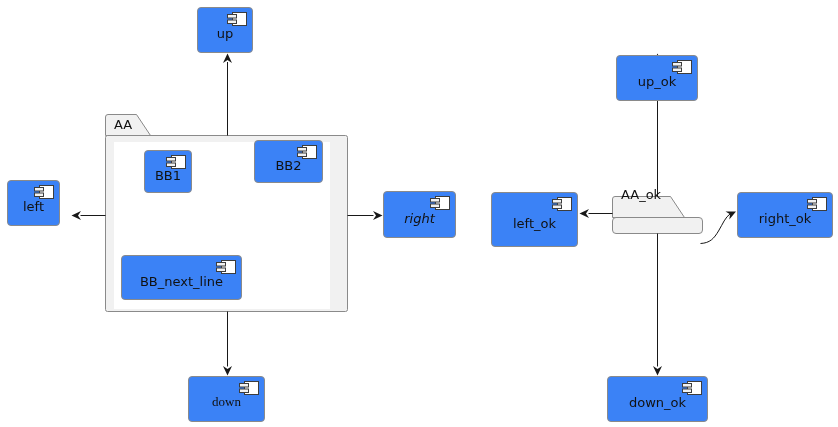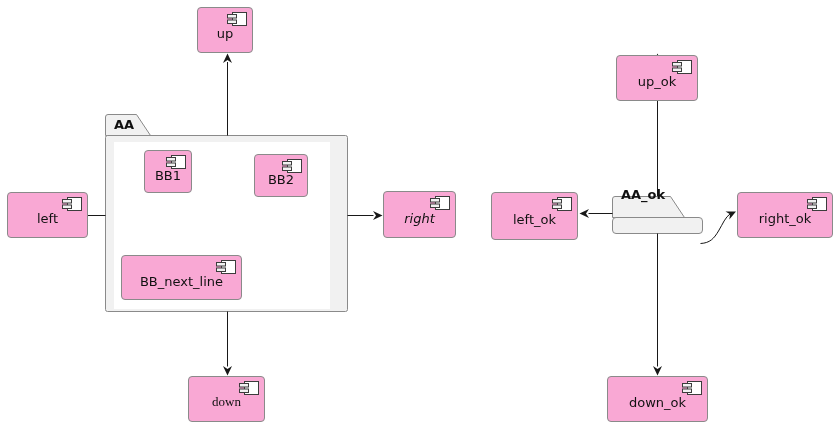--- a/index.html
+++ b/index.html
@@ -11,53 +11,53 @@
     color:#111;
     overflow:hidden;
   }
   #lines { position:absolute; left:0; top:0; }
   .pkg { fill:#f1f1f1; stroke:#8a8a8a; stroke-width:1; }
   .edge { stroke:#181818; stroke-width:1; fill:none; }
   .head { fill:#181818; stroke:none; }
 
   .comp {
     position:absolute;
-    background:#f9a8d4;
+    background:#3b82f6;
     border:1px solid #8a8a8a;
     border-radius:4px;
     box-sizing:border-box;
   }
   .cicon { position:absolute; top:4px; right:5px; line-height:0; }
   .clabel {
     position:absolute; left:0; right:0; top:50%;
     transform:translateY(calc(-50% + 3px));
     text-align:center;
     font-size:13px;
     white-space:nowrap;
   }
   .pkg-label {
     position:absolute;
-    font-size:13px; font-weight:bold;
+    font-size:13px; font-weight:normal;
     line-height:21px;
     box-sizing:border-box;
     white-space:nowrap;
   }
   #lbl-aa    { left:105px; top:114px; width:45px; height:21px; padding-left:9px; }
   #lbl-aa-ok { left:612px; top:184px; width:72px; height:21px; padding-left:9px; }
 
   
   #n-up           { left:197px; top:7px;   width:56px;  height:46px; }
-  #n-left         { left:7px;   top:192px; width:81px;  height:46px; }
+  #n-left         { left:7px;   top:180px; width:53px;  height:46px; }
   #n-right        { left:383px; top:191px; width:73px;  height:47px;font-style:italic; }
   #n-down         { left:188px; top:376px; width:77px;  height:46px;font-family:Liberation Serif, serif; }
   #n-bb1          { left:144px; top:150px; width:48px;  height:43px; }
-  #n-bb2          { left:254px; top:154px; width:54px;  height:43px; }
+  #n-bb2          { left:254px; top:140px; width:69px;  height:43px; }
   #n-bb-next-line { left:121px; top:255px; width:121px; height:45px; }
   #n-up-ok        { left:616px; top:7px;   width:82px;  height:46px;margin-top:48px; }
-  #n-left-ok      { left:491px; top:192px; width:87px;  height:48px;text-decoration:underline; }
+  #n-left-ok      { left:491px; top:192px; width:87px;  height:55px;text-decoration:underline; }
   #n-right-ok     { left:737px; top:192px; width:96px;  height:46px; }
   #n-down-ok      { left:607px; top:376px; width:101px; height:46px; }
 </style>
 </head>
 <body>
 
 <div id="canvas">
 
   <svg id="lines" width="838" height="427" viewBox="0 0 838 427">
 

